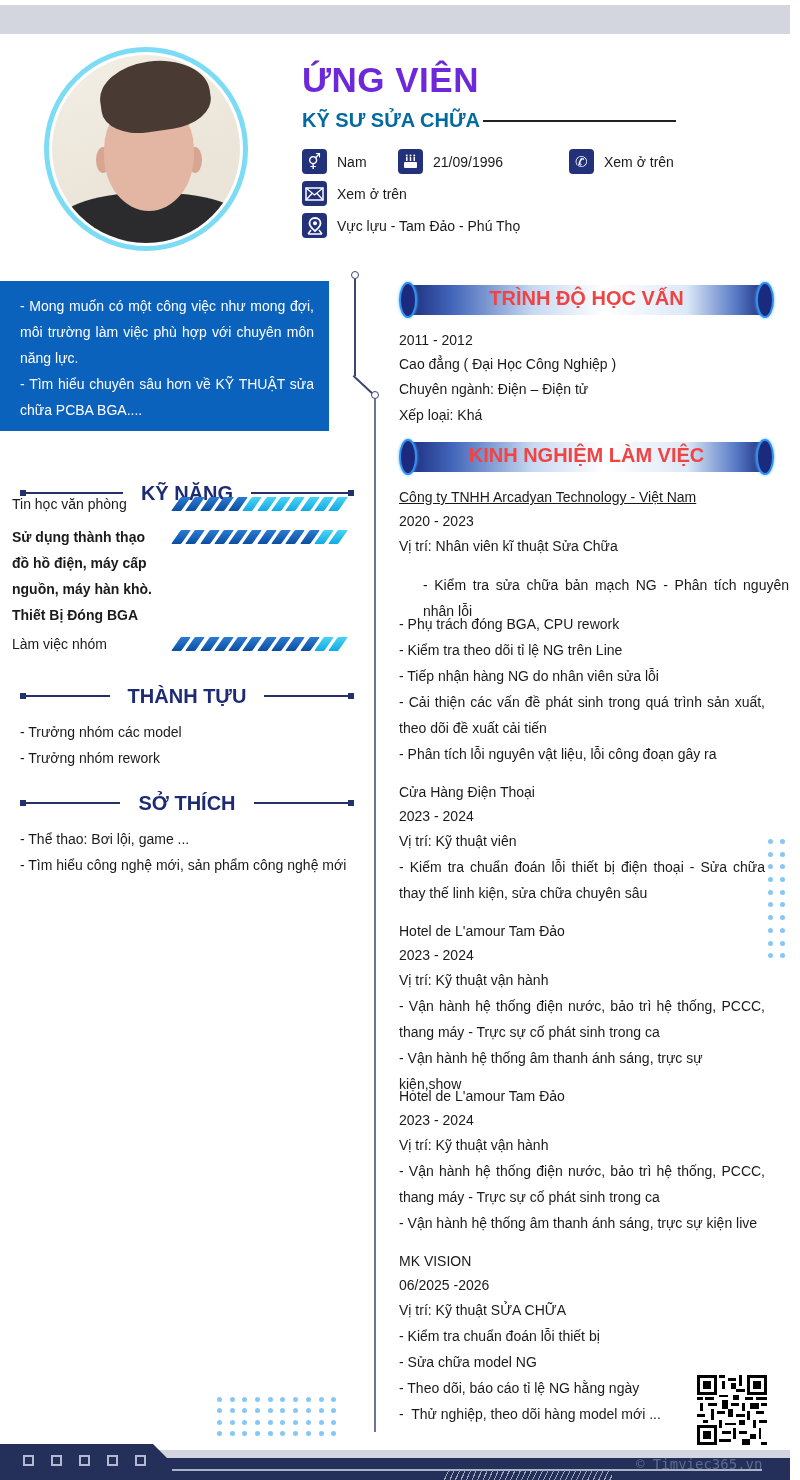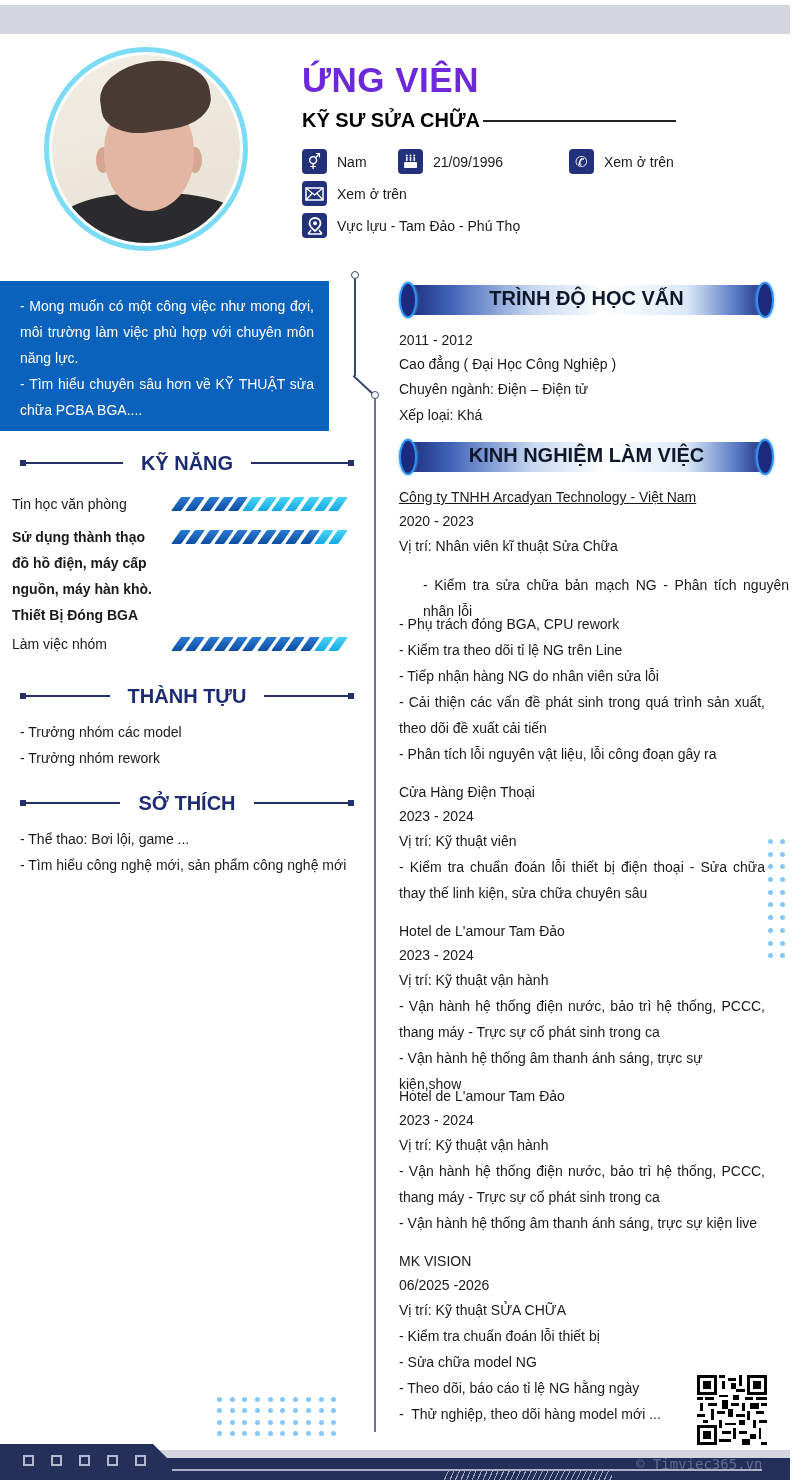--- a/index.html
+++ b/index.html
@@ -16,21 +16,21 @@
   .avatar-inner .hair { position: absolute; left: 48px; top: 6px; width: 110px; height: 70px; border-radius: 50% 55% 40% 40%;
     background: #4a3a34; transform: rotate(-8deg); }
   .avatar-inner .face { position: absolute; left: 52px; top: 44px; width: 90px; height: 112px; border-radius: 45% 45% 50% 50%;
     background: #e2b6a2; }
   .avatar-inner .shirt { position: absolute; left: 0; top: 138px; width: 200px; height: 80px; border-radius: 45% 45% 0 0;
     background: #2b2b2e; }
   .avatar-inner .ear { position: absolute; top: 92px; width: 14px; height: 26px; border-radius: 50%; background: #d7a690; }
 
   
   .name { position: absolute; left: 302px; top: 60px; font-size: 35px; font-weight: 700; color: #6d28d9; letter-spacing: 0.5px; }
-  .job-title { position: absolute; left: 302px; top: 109px; font-size: 20px; font-weight: 700; color: #000000; }
+  .job-title { position: absolute; left: 302px; top: 109px; font-size: 20px; font-weight: 700; color: #0369a1; }
   .title-line { position: absolute; left: 483px; top: 120px; width: 193px; height: 1.5px; background: #222; }
 
   .info-item { position: absolute; display: flex; align-items: center; font-size: 14px; color: #1a1a1a; }
   .info-icon { width: 25px; height: 25px; border-radius: 4px; background: #23307a; color: #fff; display: flex;
     align-items: center; justify-content: center; margin-right: 10px; font-size: 15px; line-height: 1; }
 
   
   .objective { position: absolute; left: 0; top: 281px; width: 329px; height: 150px; background: #0a62bd;
     color: #ffffff; padding: 12px 15px 0 20px; font-size: 14px; line-height: 26px; text-align: justify; }
 
@@ -58,21 +58,21 @@
   .left-list { position: absolute; left: 20px; font-size: 14px; line-height: 26px; color: #1a1a1a; }
 
   
   .banner { position: absolute; left: 399px; width: 375px; height: 36px; }
   .banner .bar { position: absolute; left: 8px; right: 8px; top: 3px; height: 30px;
     background: linear-gradient(90deg, #1c2b7a 0%, #3f63b8 12%, #c7d8f1 35%, #ffffff 55%, #dce8f7 78%, #5477c4 92%, #1c2b7a 100%); }
   .banner .cap { position: absolute; top: 0; width: 18px; height: 36px; border-radius: 50%; background: #1b2a7c;
     border: 2px solid #2f8ff0; box-shadow: 0 0 3px #5cb8ff; }
   .banner .cap.left { left: 0; }
   .banner .cap.right { right: 0; }
-  .banner .text { position: absolute; left: 0; right: 0; top: 5px; text-align: center; font-size: 20px; font-weight: 700; color: #0f172a; }
+  .banner .text { position: absolute; left: 0; right: 0; top: 5px; text-align: center; font-size: 20px; font-weight: 700; color: #ef4444; }
 
   .r-line { position: absolute; left: 399px; width: 366px; font-size: 14px; line-height: 26px; color: #1a1a1a; }
   .r-bold { font-weight: 400; }
   .r-u { text-decoration: underline; }
   .justify { text-align: justify; }
 
   .dots-grid { position: absolute; display: grid; }
   .dots-grid span { width: 5px; height: 5px; border-radius: 50%; background: #86c8f5; }
 
   
@@ -156,21 +156,21 @@
   <div>- Mong muốn có một công việc như mong đợi, môi trường làm việc phù hợp với chuyên môn năng lực.</div>
   <div>- Tìm hiểu chuyên sâu hơn về KỸ THUẬT sửa chữa PCBA BGA....</div>
 </div>
 
 <div class="tl-vert1"></div>
 <div class="tl-diag"></div>
 <div class="tl-vert2"></div>
 <div class="tl-node" style="left:351px; top:271px;"></div>
 <div class="tl-node" style="left:371px; top:391px;"></div>
 
-<div class="left-heading" style="top:451px;">
+<div class="left-heading" style="top:481px;">
   <div class="lh-line l"></div>
   <div class="lh-text">KỸ NĂNG</div>
   <div class="lh-line r"></div>
 </div>
 
 <div class="skill-label" style="top:491px;">Tin học văn phòng</div>
 <div class="skill-bar" style="top:497px;">
     <span class="seg on"></span>
     <span class="seg on"></span>
     <span class="seg on"></span>

